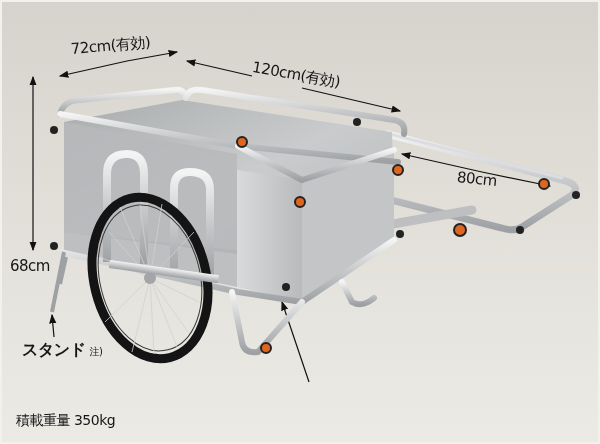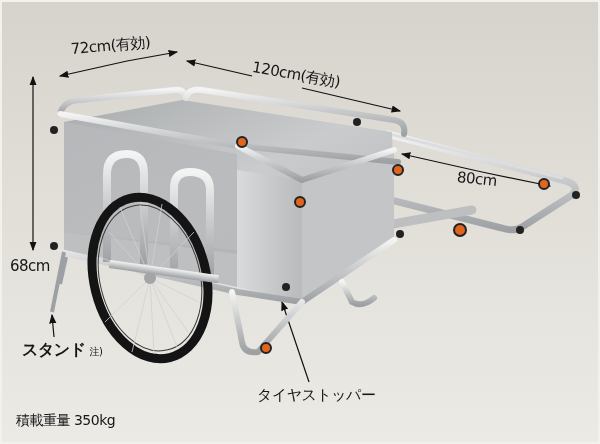--- a/index.html
+++ b/index.html
@@ -137,15 +137,14 @@
     </g>
   </svg>
 
   <div class="label lbl-72">72cm(有効)</div>
   <div class="label lbl-120">120cm(有効)</div>
   <div class="label lbl-80">80cm</div>
   <div class="label lbl-68">68cm</div>
   <div class="label lbl-stand">
     <span>スタンド</span><span class="note">注)</span>
   </div>
-  <div class="label lbl-stopper">タイヤストッパー</div>
   <div class="label lbl-load">積載重量 350kg</div>
 </div>
 
 </body></html>

